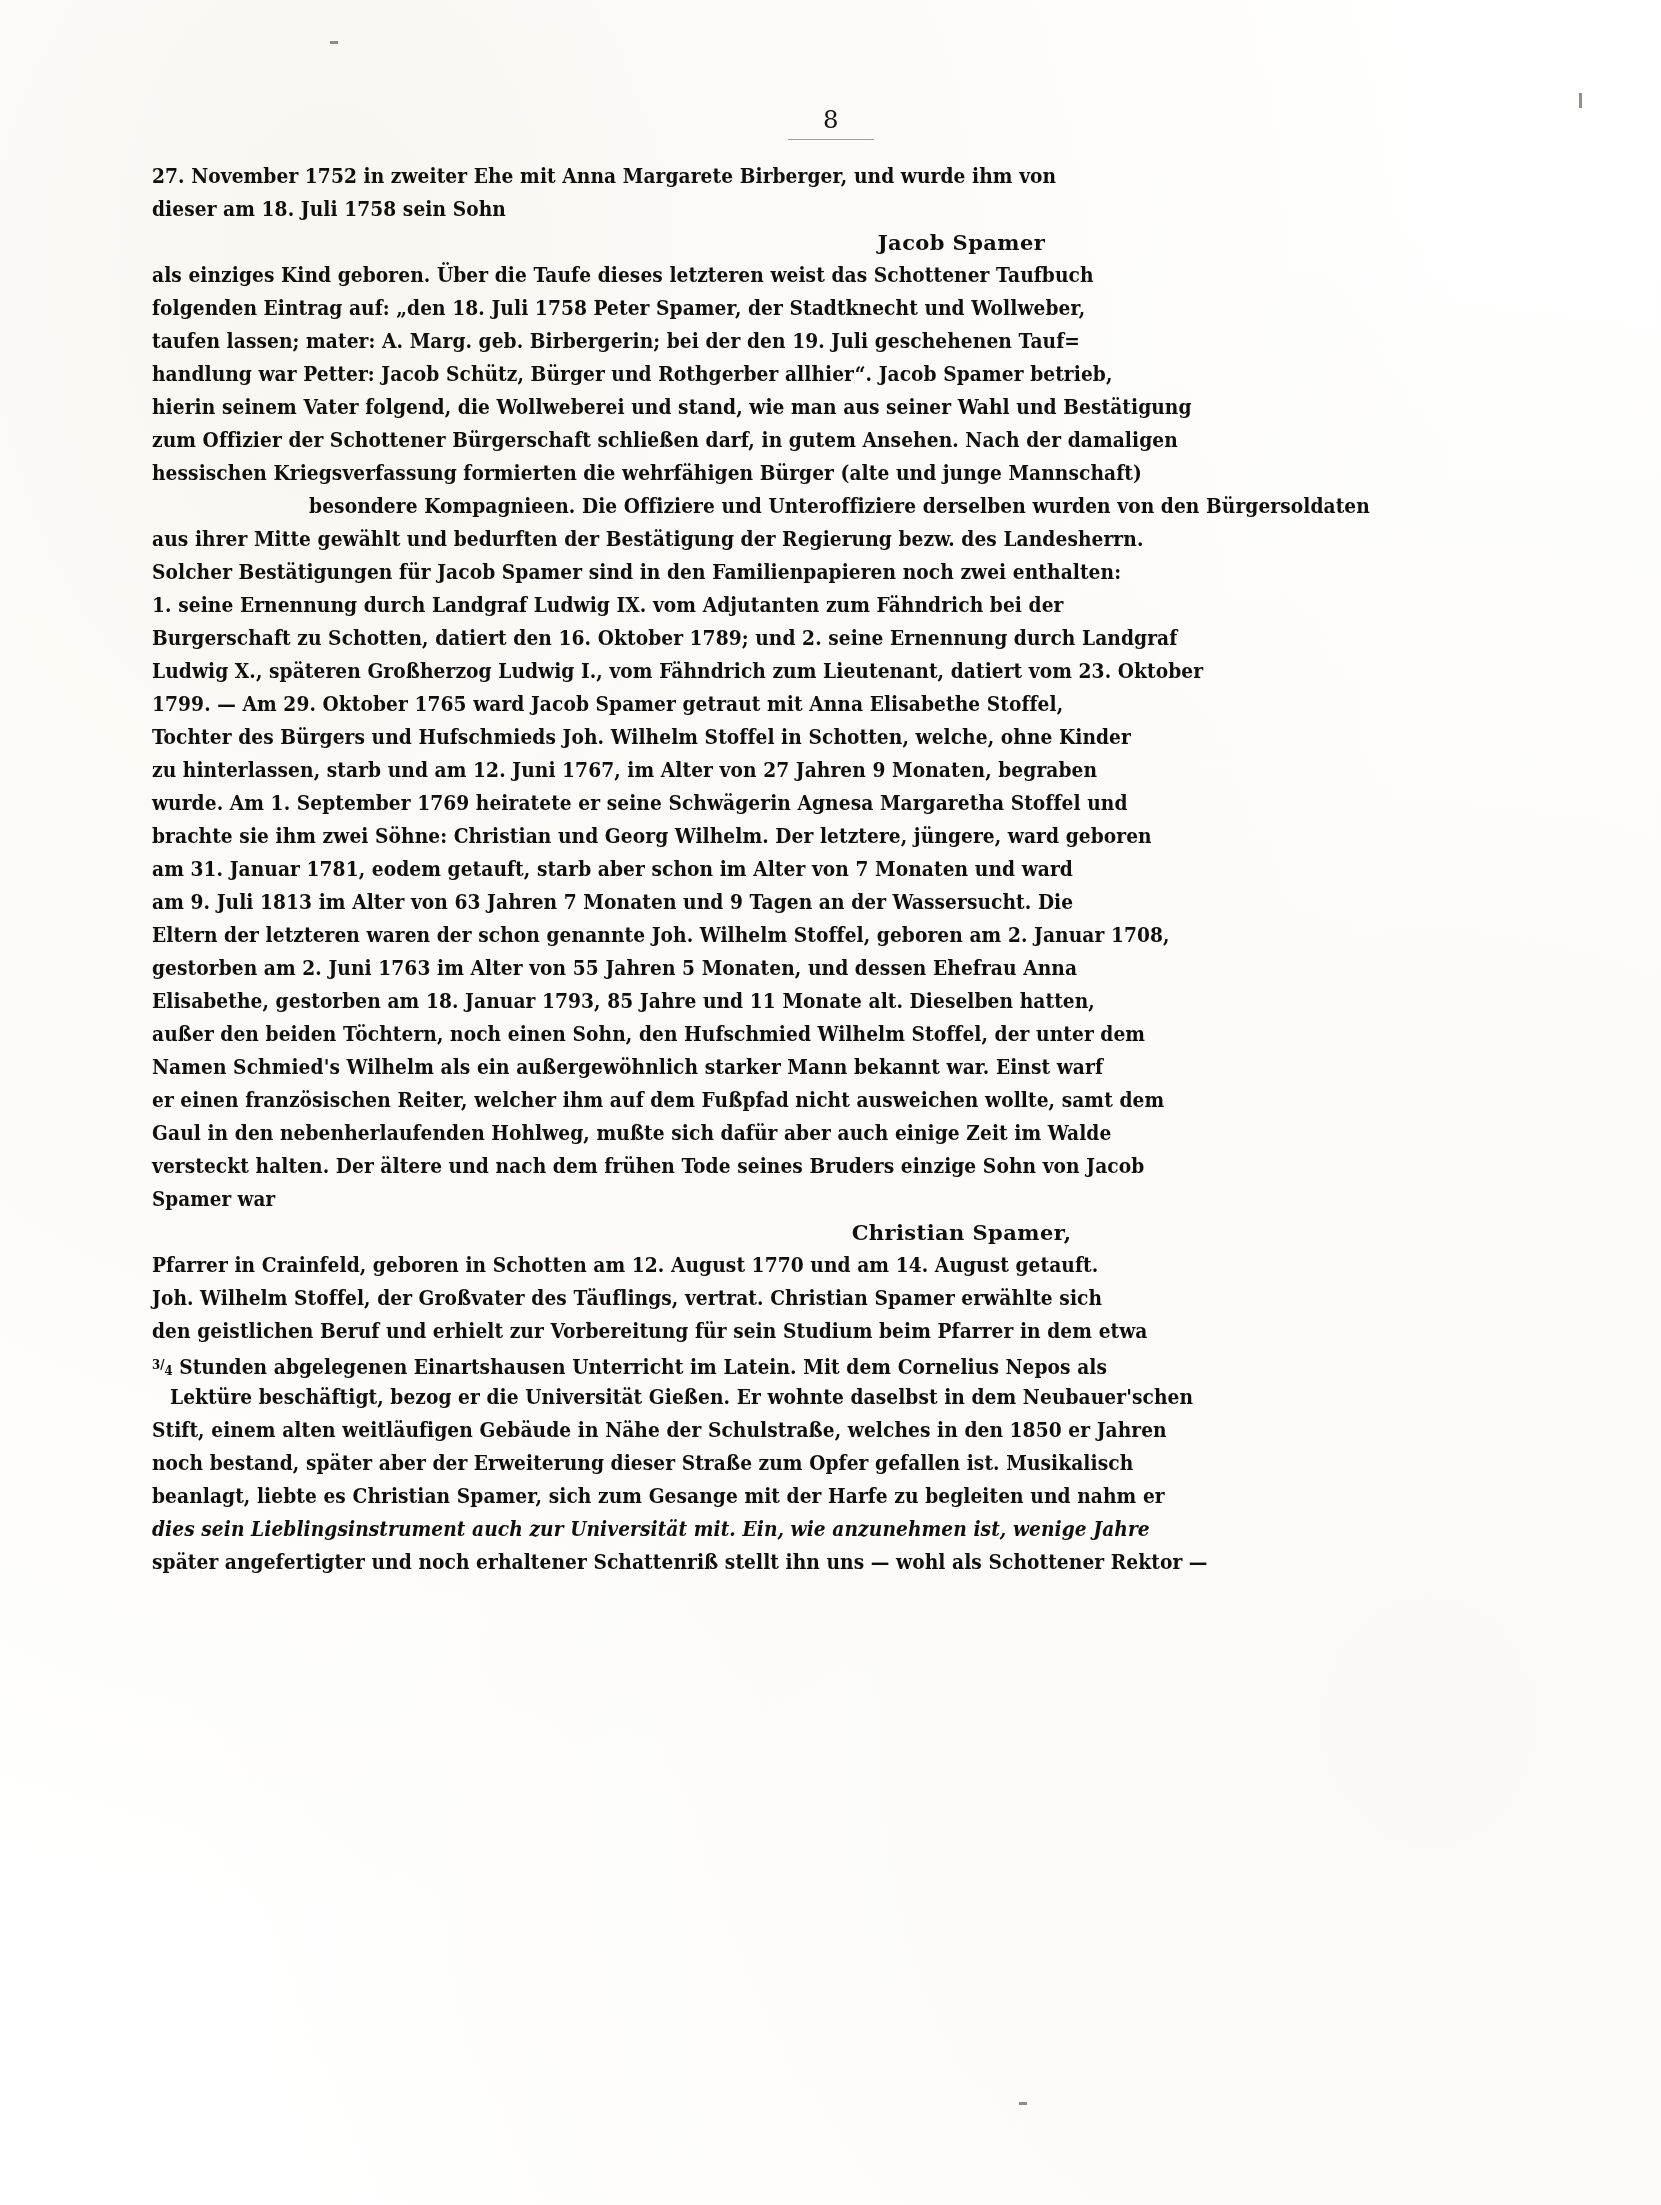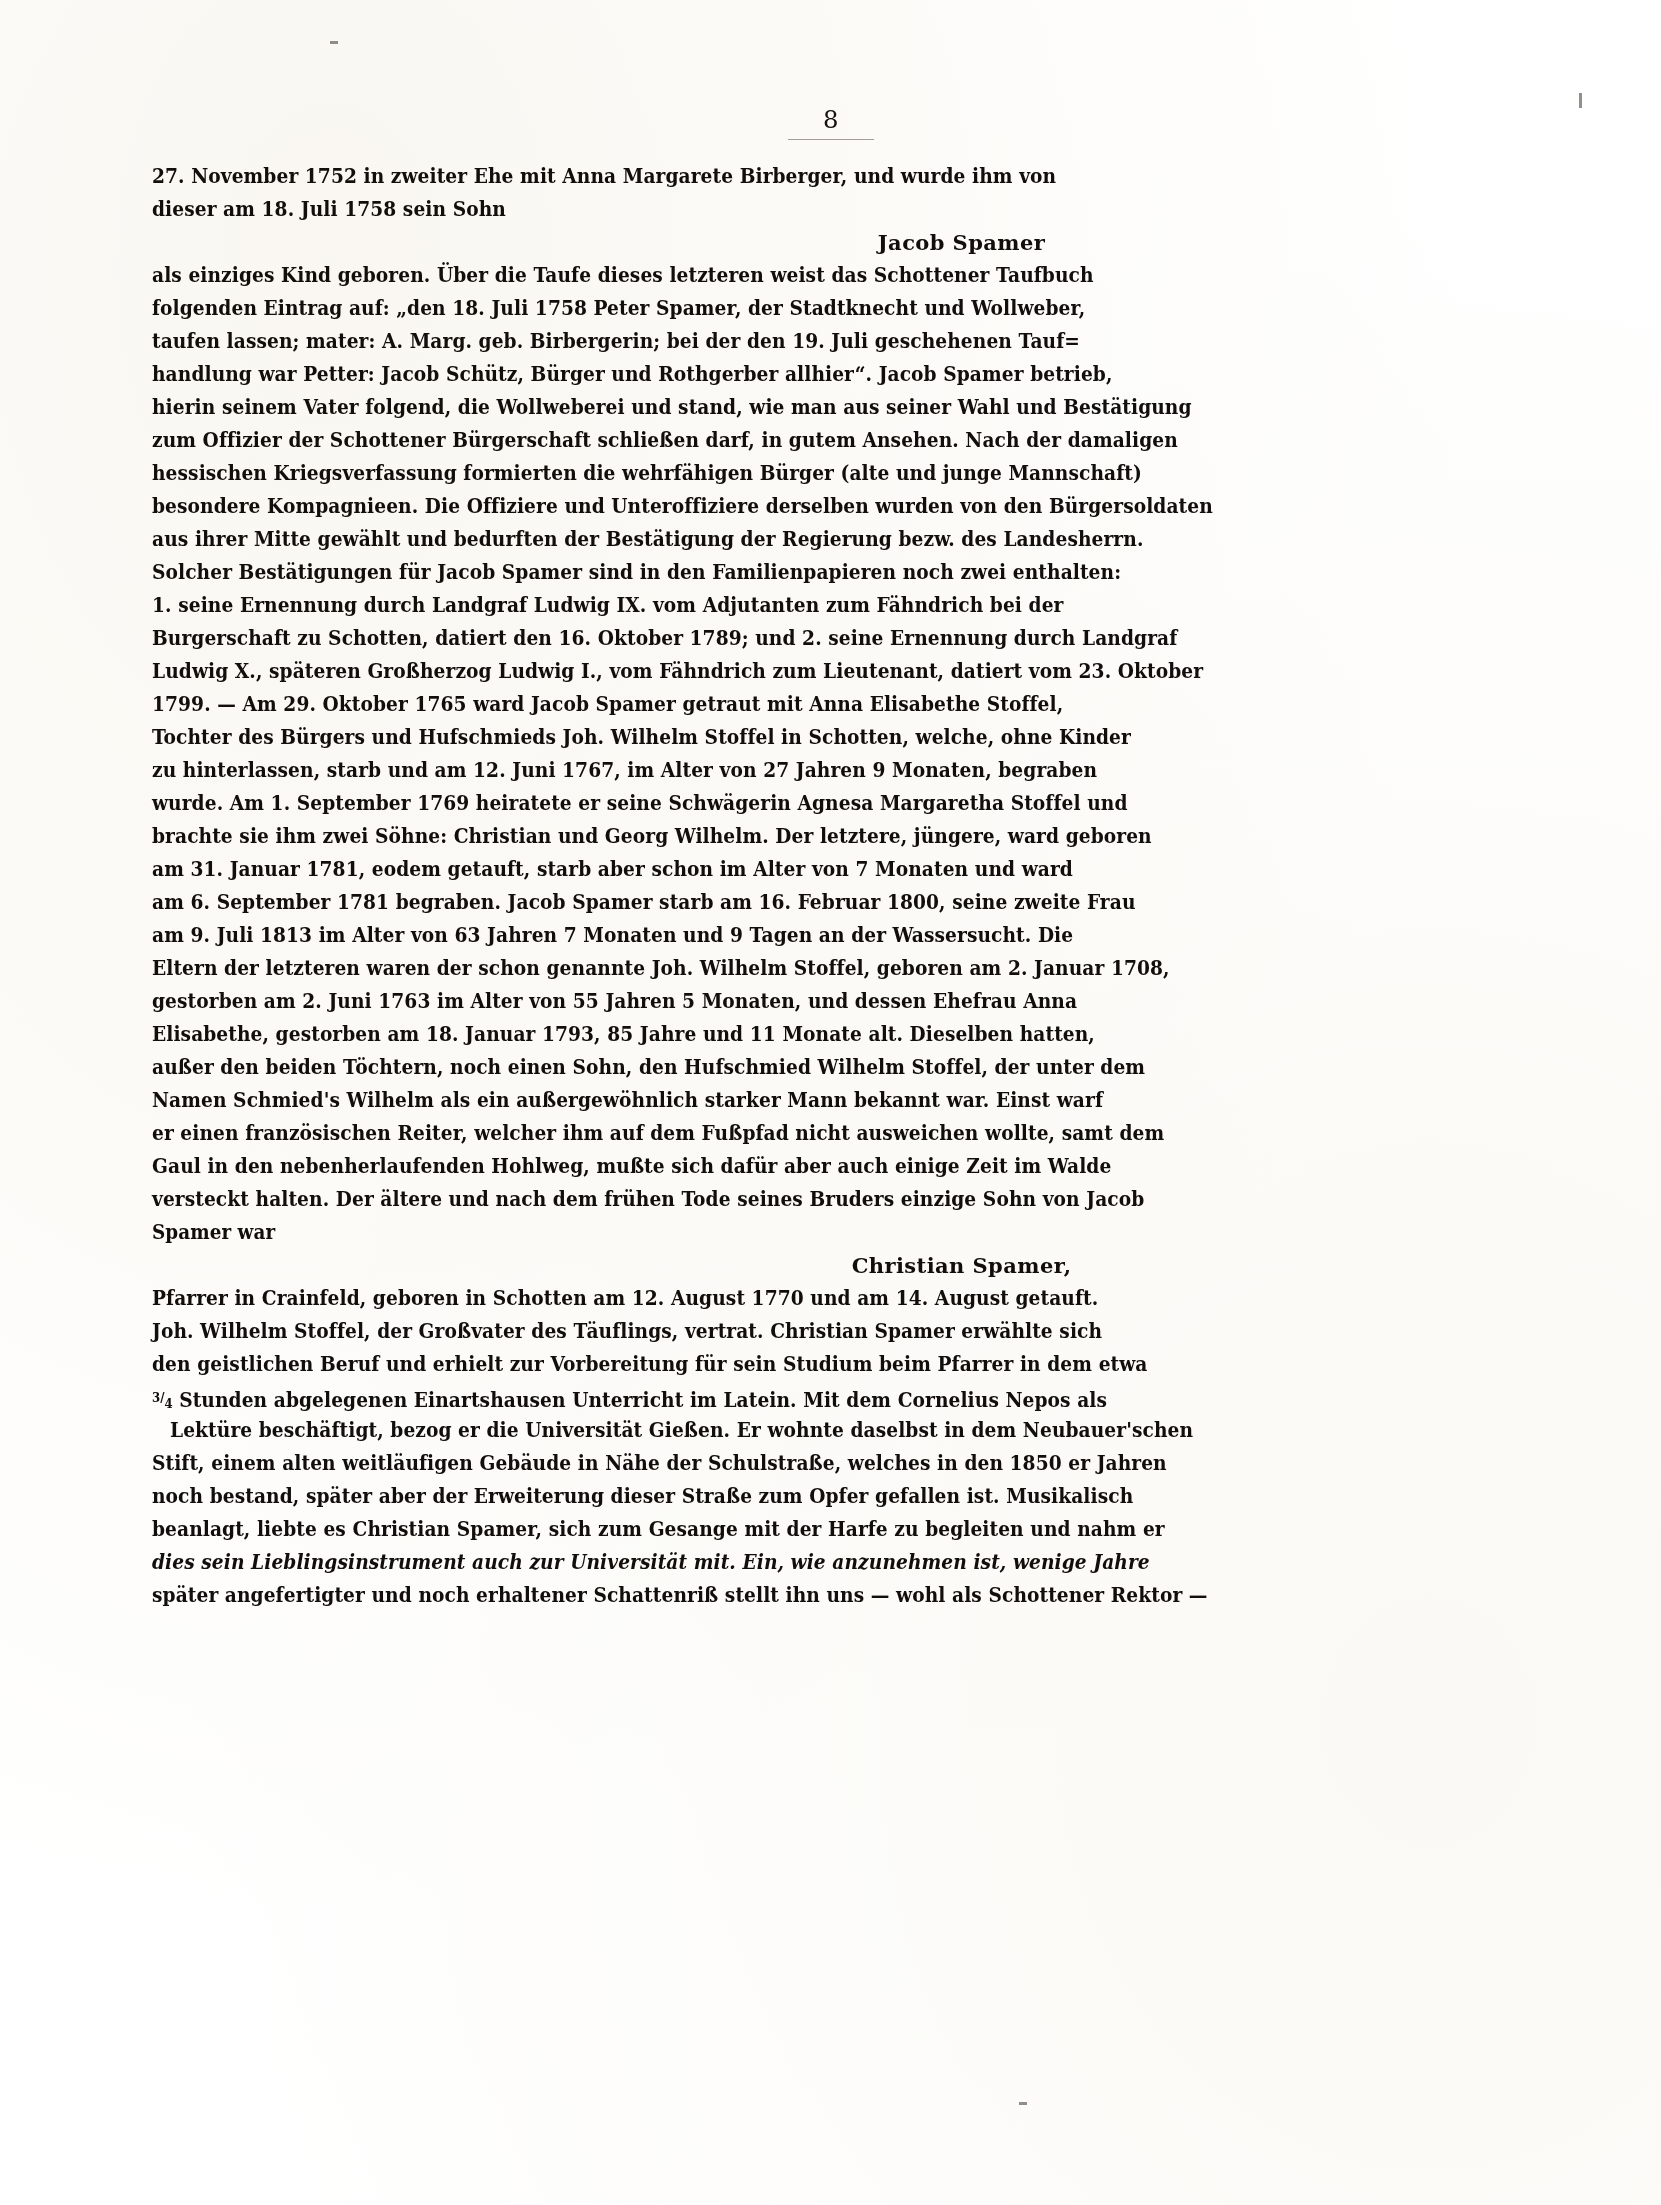--- a/index.html
+++ b/index.html
@@ -161,33 +161,32 @@
     </div>
 
     <div class="para">
       <div class="body-line flush" style="transform: scaleX(1); transform-origin: left center;">als einziges Kind geboren.   Über die Taufe dieses letzteren weist das Schottener Taufbuch</div>
       <div class="body-line flush" style="transform: scaleX(1); transform-origin: left center;">folgenden Eintrag auf: „den 18. Juli 1758 Peter Spamer, der Stadtknecht und Wollweber,</div>
       <div class="body-line flush" style="transform: scaleX(1); transform-origin: left center;">taufen lassen; mater: A. Marg. geb. Birbergerin; bei der den 19. Juli geschehenen Tauf=</div>
       <div class="body-line flush" style="transform: scaleX(1); transform-origin: left center;">handlung war Petter: Jacob Schütz, Bürger und Rothgerber allhier“.   Jacob Spamer betrieb,</div>
       <div class="body-line flush" style="transform: scaleX(1); transform-origin: left center;">hierin seinem Vater folgend, die Wollweberei und stand, wie man aus seiner Wahl und Bestätigung</div>
       <div class="body-line flush" style="transform: scaleX(1); transform-origin: left center;">zum Offizier der Schottener Bürgerschaft schließen darf, in gutem Ansehen.   Nach der damaligen</div>
       <div class="body-line flush" style="transform: scaleX(1); transform-origin: left center;">hessischen Kriegsverfassung formierten die wehrfähigen Bürger (alte und junge Mannschaft)</div>
-      <div class="body-line flush" style="transform: scaleX(1); transform-origin: left center;">besondere Kompagnieen.   Die Offiziere und Unteroffiziere derselben wurden von den Bürgersoldaten</div>
+      <div class="body-line flush" style="transform: scaleX(1); transform-origin: left center; text-align: center;">besondere Kompagnieen.   Die Offiziere und Unteroffiziere derselben wurden von den Bürgersoldaten</div>
       <div class="body-line flush" style="transform: scaleX(1); transform-origin: left center;">aus ihrer Mitte gewählt und bedurften der Bestätigung der Regierung bezw. des Landesherrn.</div>
       <div class="body-line flush" style="transform: scaleX(1); transform-origin: left center;">Solcher Bestätigungen für Jacob Spamer sind in den Familienpapieren noch zwei enthalten:</div>
       <div class="body-line flush" style="transform: scaleX(1); transform-origin: left center;">1. seine Ernennung durch Landgraf Ludwig IX. vom Adjutanten zum Fähndrich bei der</div>
       <div class="body-line flush" style="transform: scaleX(1); transform-origin: left center;">Burgerschaft zu Schotten, datiert den 16. Oktober 1789; und 2. seine Ernennung durch Landgraf</div>
       <div class="body-line flush" style="transform: scaleX(1); transform-origin: left center;">Ludwig X., späteren Großherzog Ludwig I., vom Fähndrich zum Lieutenant, datiert vom 23. Oktober</div>
       <div class="body-line flush" style="transform: scaleX(1); transform-origin: left center;">1799. — Am 29. Oktober 1765 ward Jacob Spamer getraut mit Anna Elisabethe Stoffel,</div>
       <div class="body-line flush" style="transform: scaleX(1); transform-origin: left center;">Tochter des Bürgers und Hufschmieds Joh. Wilhelm Stoffel in Schotten, welche, ohne Kinder</div>
       <div class="body-line flush" style="transform: scaleX(1); transform-origin: left center;">zu hinterlassen, starb und am 12. Juni 1767, im Alter von 27 Jahren 9 Monaten, begraben</div>
       <div class="body-line flush" style="transform: scaleX(1); transform-origin: left center;">wurde.   Am 1. September 1769 heiratete er seine Schwägerin Agnesa Margaretha Stoffel und</div>
       <div class="body-line flush" style="transform: scaleX(1); transform-origin: left center;">brachte sie ihm zwei Söhne: Christian und Georg Wilhelm.   Der letztere, jüngere, ward geboren</div>
       <div class="body-line flush" style="transform: scaleX(1); transform-origin: left center;">am 31. Januar 1781, eodem getauft, starb aber schon im Alter von 7 Monaten und ward</div>
-      <div class="body-line flush" style="transform: scaleX(1); transform-origin: left center;">am 6. September 1781 begraben.   Jacob Spamer starb am 16. Februar 1800, seine zweite Frau</div>
       <div class="body-line flush" style="transform: scaleX(1); transform-origin: left center;">am 9. Juli 1813 im Alter von 63 Jahren 7 Monaten und 9 Tagen an der Wassersucht.   Die</div>
       <div class="body-line flush" style="transform: scaleX(1); transform-origin: left center;">Eltern der letzteren waren der schon genannte Joh. Wilhelm Stoffel, geboren am 2. Januar 1708,</div>
       <div class="body-line flush" style="transform: scaleX(1); transform-origin: left center;">gestorben am 2. Juni 1763 im Alter von 55 Jahren 5 Monaten, und dessen Ehefrau Anna</div>
       <div class="body-line flush" style="transform: scaleX(1); transform-origin: left center;">Elisabethe, gestorben am 18. Januar 1793, 85 Jahre und 11 Monate alt.   Dieselben hatten,</div>
       <div class="body-line flush" style="transform: scaleX(1); transform-origin: left center;">außer den beiden Töchtern, noch einen Sohn, den Hufschmied Wilhelm Stoffel, der unter dem</div>
       <div class="body-line flush" style="transform: scaleX(1); transform-origin: left center;">Namen Schmied's Wilhelm als ein außergewöhnlich starker Mann bekannt war.   Einst warf</div>
       <div class="body-line flush" style="transform: scaleX(1); transform-origin: left center;">er einen französischen Reiter, welcher ihm auf dem Fußpfad nicht ausweichen wollte, samt dem</div>
       <div class="body-line flush" style="transform: scaleX(1); transform-origin: left center;">Gaul in den nebenherlaufenden Hohlweg, mußte sich dafür aber auch einige Zeit im Walde</div>
       <div class="body-line flush" style="transform: scaleX(1); transform-origin: left center;">versteckt halten.   Der ältere und nach dem frühen Tode seines Bruders einzige Sohn von Jacob</div>
       <div class="body-line flush">Spamer war</div>

